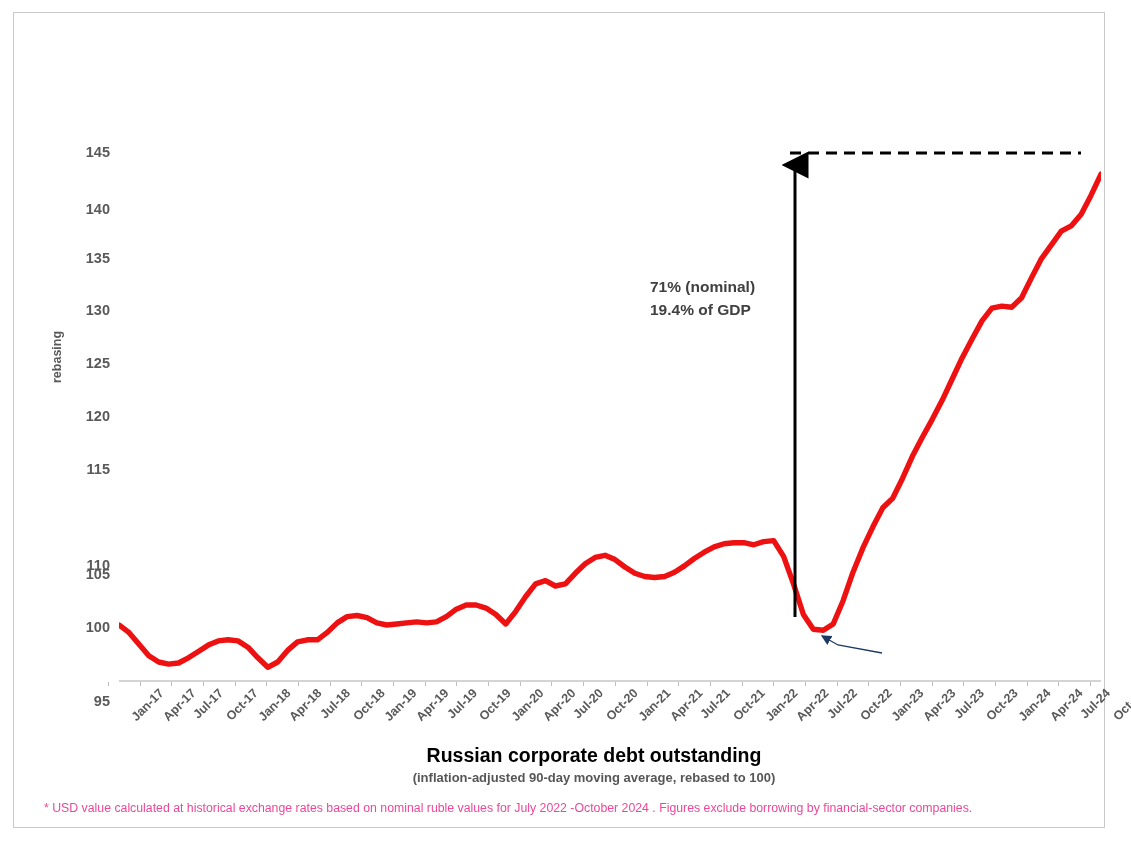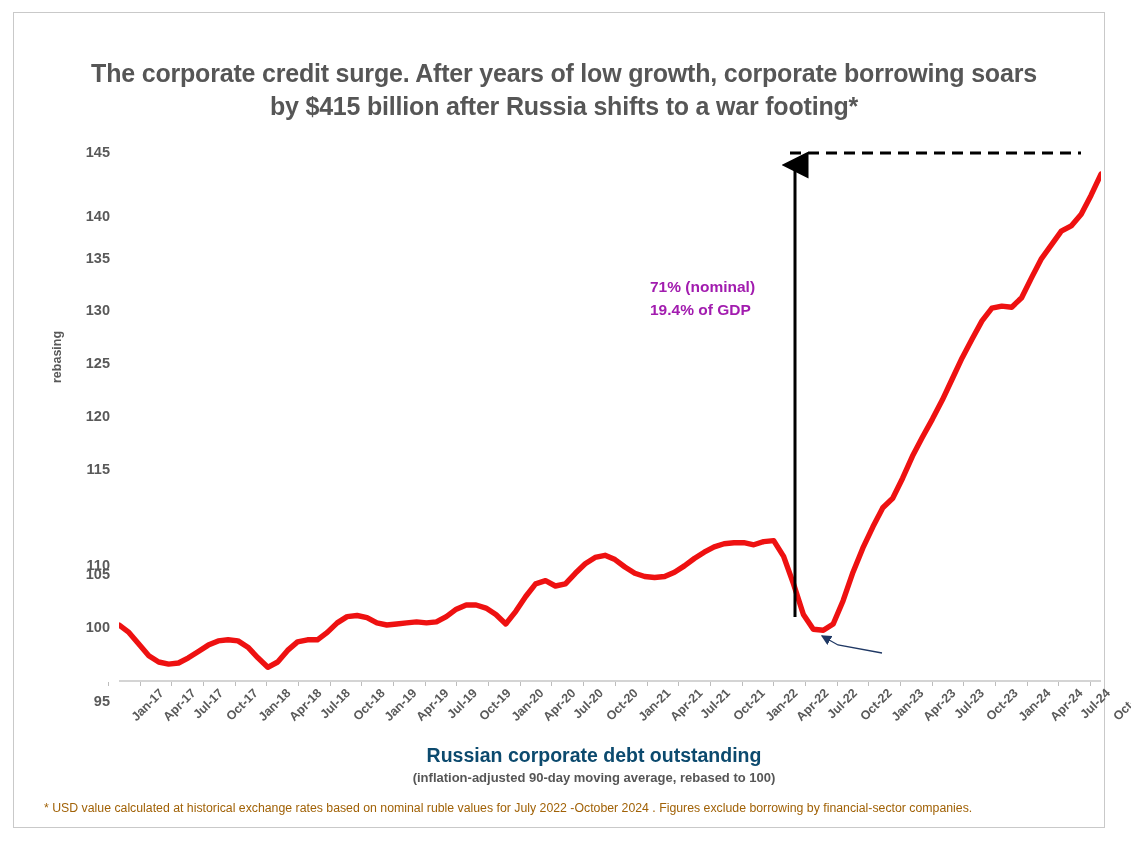--- a/index.html
+++ b/index.html
@@ -32,64 +32,63 @@
     position:absolute;left:105px;top:667px;width:982px;height:2px;background:#d4d4d4;
   }
   .tickmark{position:absolute;width:1px;height:4px;background:#bdbdbd;top:669px;}
   .xtick{
     position:absolute;top:673px;color:#595959;font-size:12.5px;font-weight:600;
     transform:rotate(-45deg);transform-origin:right top;
     text-align:right;white-space:nowrap;
   }
   #xtitle{
     position:absolute;left:300px;top:731px;width:560px;text-align:center;
-    color:#0c4a6e;font-weight:bold;font-size:19.5px;
+    color:#000000;font-weight:bold;font-size:19.5px;
   }
   #xsubtitle{
     position:absolute;left:300px;top:757px;width:560px;text-align:center;
     color:#565656;font-weight:bold;font-size:13px;
   }
   #anno-pct{
-    position:absolute;left:636px;top:262px;color:#a21caf;
+    position:absolute;left:636px;top:262px;color:#404040;
     font-weight:bold;font-size:15.5px;line-height:23px;
   }
   #callout{
     position:absolute;left:881px;top:580px;width:176px;height:81px;
     background:#fbf8dd;border:1px solid #4a6a86;box-sizing:border-box;
     display:flex;align-items:center;justify-content:center;
     color:#111111;font-weight:bold;font-size:14.5px;line-height:21px;
     text-align:center;
   }
   #footnotes{
     position:absolute;left:30px;top:786px;width:1050px;
-    color:#a16207;font-size:12.3px;line-height:19px;
+    color:#ec4899;font-size:12.3px;line-height:19px;
   }
   #footnotes .ital{font-style:italic;}
   svg{display:block;}
 </style>
 </head>
 <body>
 
 <div id="frame">
 
-  <div id="title">The corporate credit surge.  After years of low growth, corporate borrowing soars by $415 billion after Russia shifts to a war footing*</div>
 
   <div id="ylabel">rebasing</div>
 
   <div id="ytickbox">
       <div class="ytick" style="top: 659px; margin-top: 21px;">95</div>
       <div class="ytick" style="top: 606.2px;">100</div>
       <div class="ytick" style="top: 553.4px;">105</div>
       <div class="ytick" style="top: 500.6px; margin-top: 43px;">110</div>
       <div class="ytick" style="top: 447.8px;">115</div>
       <div class="ytick" style="top: 395px;">120</div>
       <div class="ytick" style="top: 342.2px;">125</div>
       <div class="ytick" style="top: 289.4px;">130</div>
       <div class="ytick" style="top: 236.6px;">135</div>
-      <div class="ytick" style="top: 195px;">140</div>
+      <div class="ytick" style="top: 188px;">140</div>
       <div class="ytick" style="top: 131px;">145</div>
     </div>
 
   <div id="xaxis-line"></div>
 
   <div id="plot">
     <svg id="plotsvg" width="982" height="528" viewBox="0 0 982 528">
       <polyline id="dataline" fill="none" stroke="#EE1111" stroke-width="5.4" stroke-linejoin="round" stroke-linecap="round" points="0.0,472.0 9.9,479.4 19.8,491.0 29.8,502.7 39.7,509.0 49.6,511.1 59.5,510.0 69.4,504.8 79.4,498.4 89.3,492.1 99.2,487.9 109.1,486.8 119.0,487.9 128.9,494.2 138.9,504.8 148.8,514.3 158.7,509.0 168.6,497.4 178.5,488.9 188.5,486.8 198.4,486.8 208.3,479.4 218.2,469.9 228.1,463.6 238.1,462.5 248.0,464.6 257.9,469.9 267.8,472.0 277.7,471.0 287.7,469.9 297.6,468.9 307.5,469.9 317.4,468.9 327.3,463.6 337.3,456.2 347.2,452.0 357.1,452.0 367.0,455.1 376.9,461.5 386.8,471.0 396.8,458.3 406.7,443.5 416.6,430.8 426.5,427.7 436.4,433.0 446.4,430.8 456.3,420.3 466.2,410.8 476.1,404.4 486.0,402.3 496.0,406.6 505.9,414.0 515.8,420.3 525.7,423.5 535.6,424.5 545.6,423.5 555.5,419.2 565.4,412.9 575.3,405.5 585.2,399.2 595.2,393.9 605.1,390.7 615.0,389.7 624.9,389.7 634.8,391.8 644.7,388.6 654.7,387.6 664.6,403.4 674.5,430.8 684.4,461.5 694.3,476.3 704.3,477.3 714.2,471.0 724.1,447.7 734.0,419.2 743.9,394.9 753.9,373.8 763.8,354.8 773.7,345.3 783.6,325.2 793.5,303.1 803.5,284.1 813.4,266.1 823.3,247.1 833.2,226.0 843.1,204.9 853.1,185.9 863.0,167.9 872.9,155.2 882.8,153.1 892.7,154.2 902.6,144.7 912.6,124.6 922.5,105.6 932.4,91.9 942.3,78.1 952.2,72.9 962.2,61.2 972.1,42.2 982.0,21.1"></polyline>
     </svg>
   </div>

